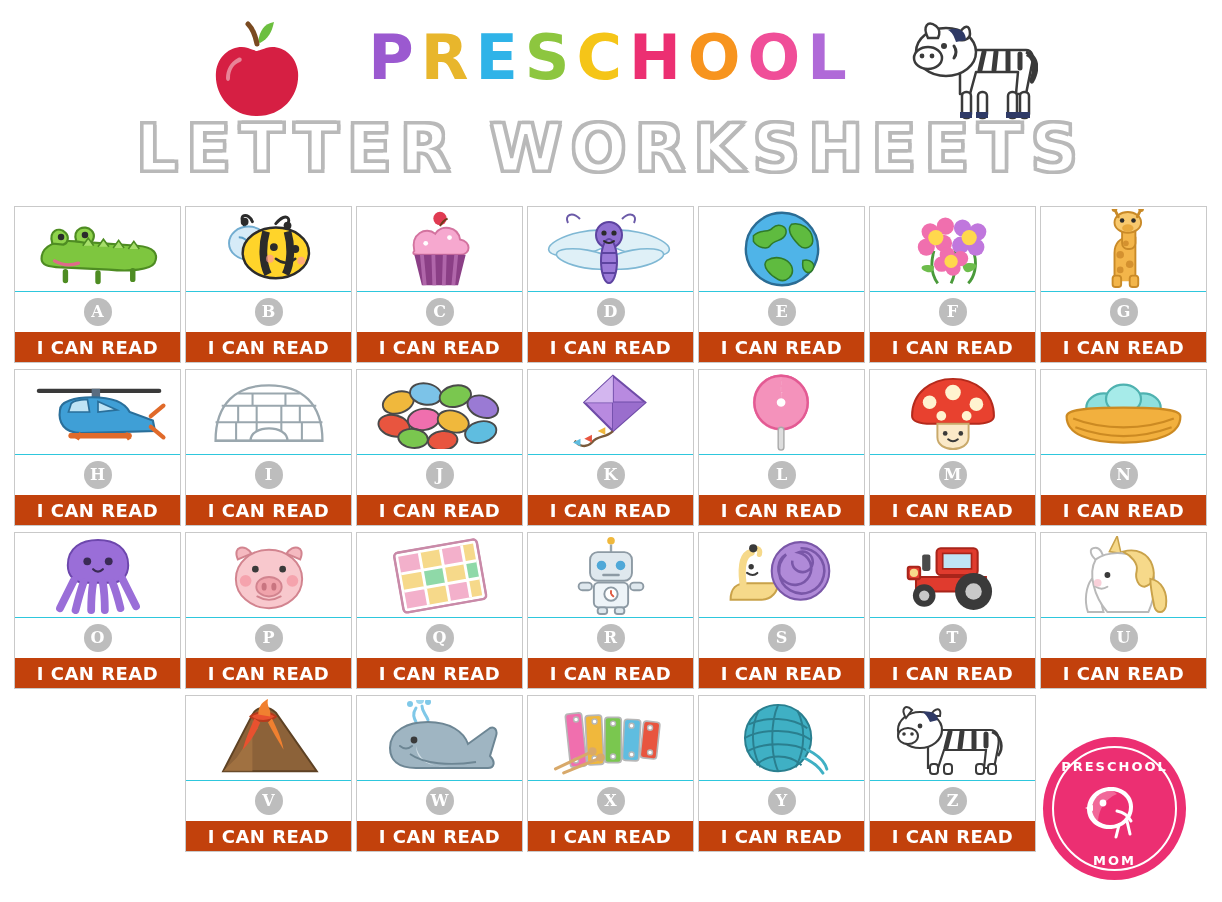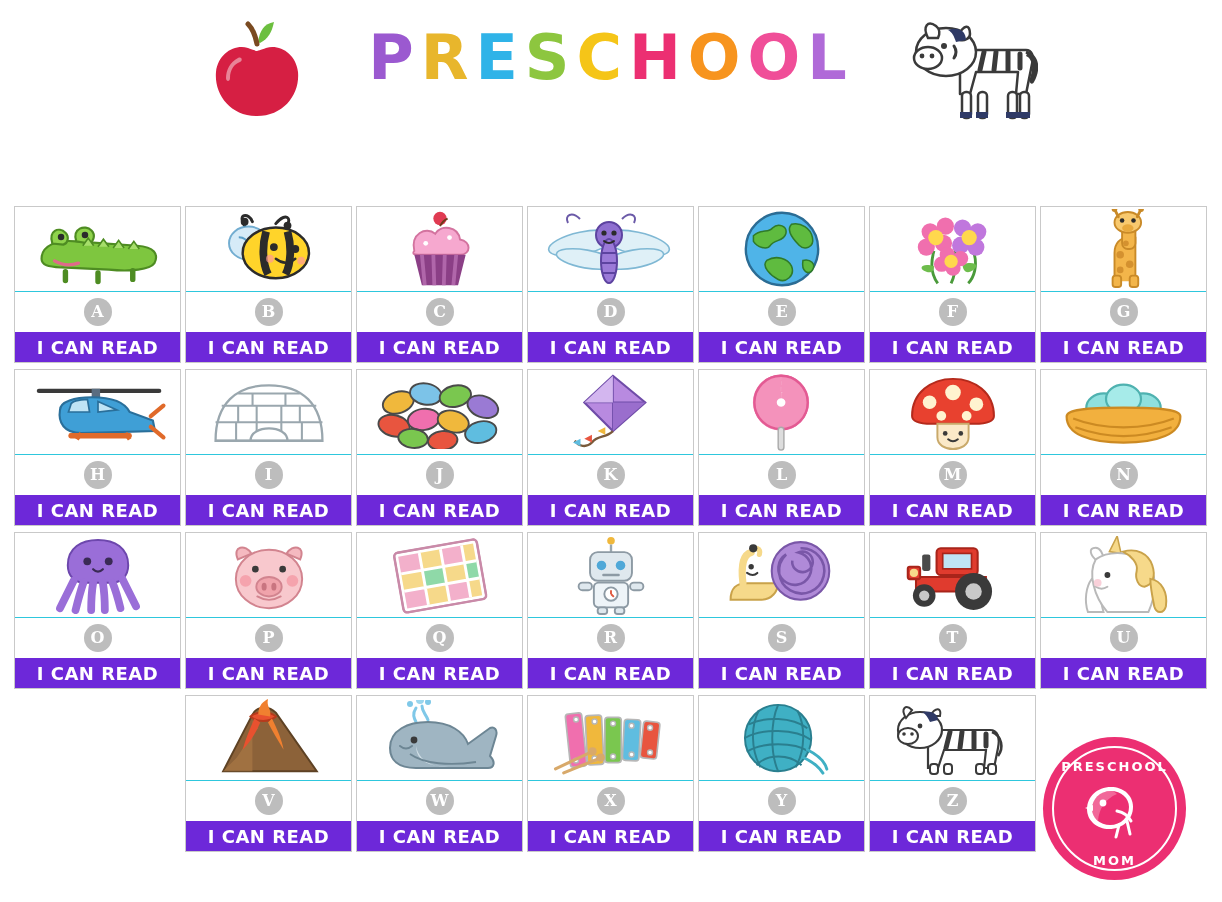--- a/index.html
+++ b/index.html
@@ -117,21 +117,21 @@
     font-family: "DejaVu Serif", serif;
     font-size: 16px;
     font-weight: bold;
     display: flex;
     align-items: center;
     justify-content: center;
     line-height: 1;
   }
   .card-banner {
     height: 30px;
-    background: #6d28d9;
+    background: #c2410c;
     color: #ffffff;
     font-family: "DejaVu Sans", sans-serif;
     font-weight: bold;
     font-size: 18px;
     letter-spacing: 0.5px;
     display: flex;
     align-items: center;
     justify-content: center;
   }
   .spacer { width: 167px; }
@@ -208,20 +208,21 @@
       <path d="M40 22 C 52 18 58 24 58 32 L48 34 C46 28 44 24 40 22 Z" fill="#2f3a66"></path>
       <ellipse cx="20" cy="50" rx="14" ry="11" fill="#ffffff" stroke="#3a3a3a" stroke-width="2.5"></ellipse>
       <circle cx="14" cy="48" r="2.4" fill="#3a3a3a"></circle>
       <circle cx="24" cy="48" r="2.4" fill="#3a3a3a"></circle>
       <circle cx="36" cy="38" r="3" fill="#3a3a3a"></circle>
       <path d="M46 38 q4 6 0 12" stroke="#3a3a3a" stroke-width="3" fill="none" stroke-linecap="round"></path>
     </svg>
   </div>
 
   <div id="title-line1"><span style="color: rgb(155, 89, 208);">P</span><span style="color: rgb(232, 182, 44);">R</span><span style="color: rgb(47, 179, 232);">E</span><span style="color: rgb(141, 198, 63);">S</span><span style="color: rgb(245, 197, 24);">C</span><span style="color: rgb(236, 47, 114);">H</span><span style="color: rgb(247, 148, 30);">O</span><span style="color: rgb(240, 78, 152);">O</span><span style="color: rgb(176, 106, 216);">L</span></div>
+  <div id="title-line2">LETTER WORKSHEETS</div>
 </div>
 
 <div id="grid">
     <div class="grid-row">
       <div class="card">
         <div class="card-art">
           <svg viewBox="0 0 120 70" width="150" height="76">
             <path d="M8 44 C 8 32 22 26 40 28 L96 32 C 112 33 116 40 112 48 C 108 54 90 56 70 54 L26 52 C 14 51 8 50 8 44 Z" fill="#7ec63f" stroke="#4e8c22" stroke-width="2"></path>
             <path d="M18 30 C 14 18 24 14 30 20 C 34 24 32 30 28 31 Z" fill="#8fd34c" stroke="#4e8c22" stroke-width="2"></path>
             <path d="M40 28 C 36 16 48 12 54 18 C 58 22 56 28 52 30 Z" fill="#8fd34c" stroke="#4e8c22" stroke-width="2"></path>

